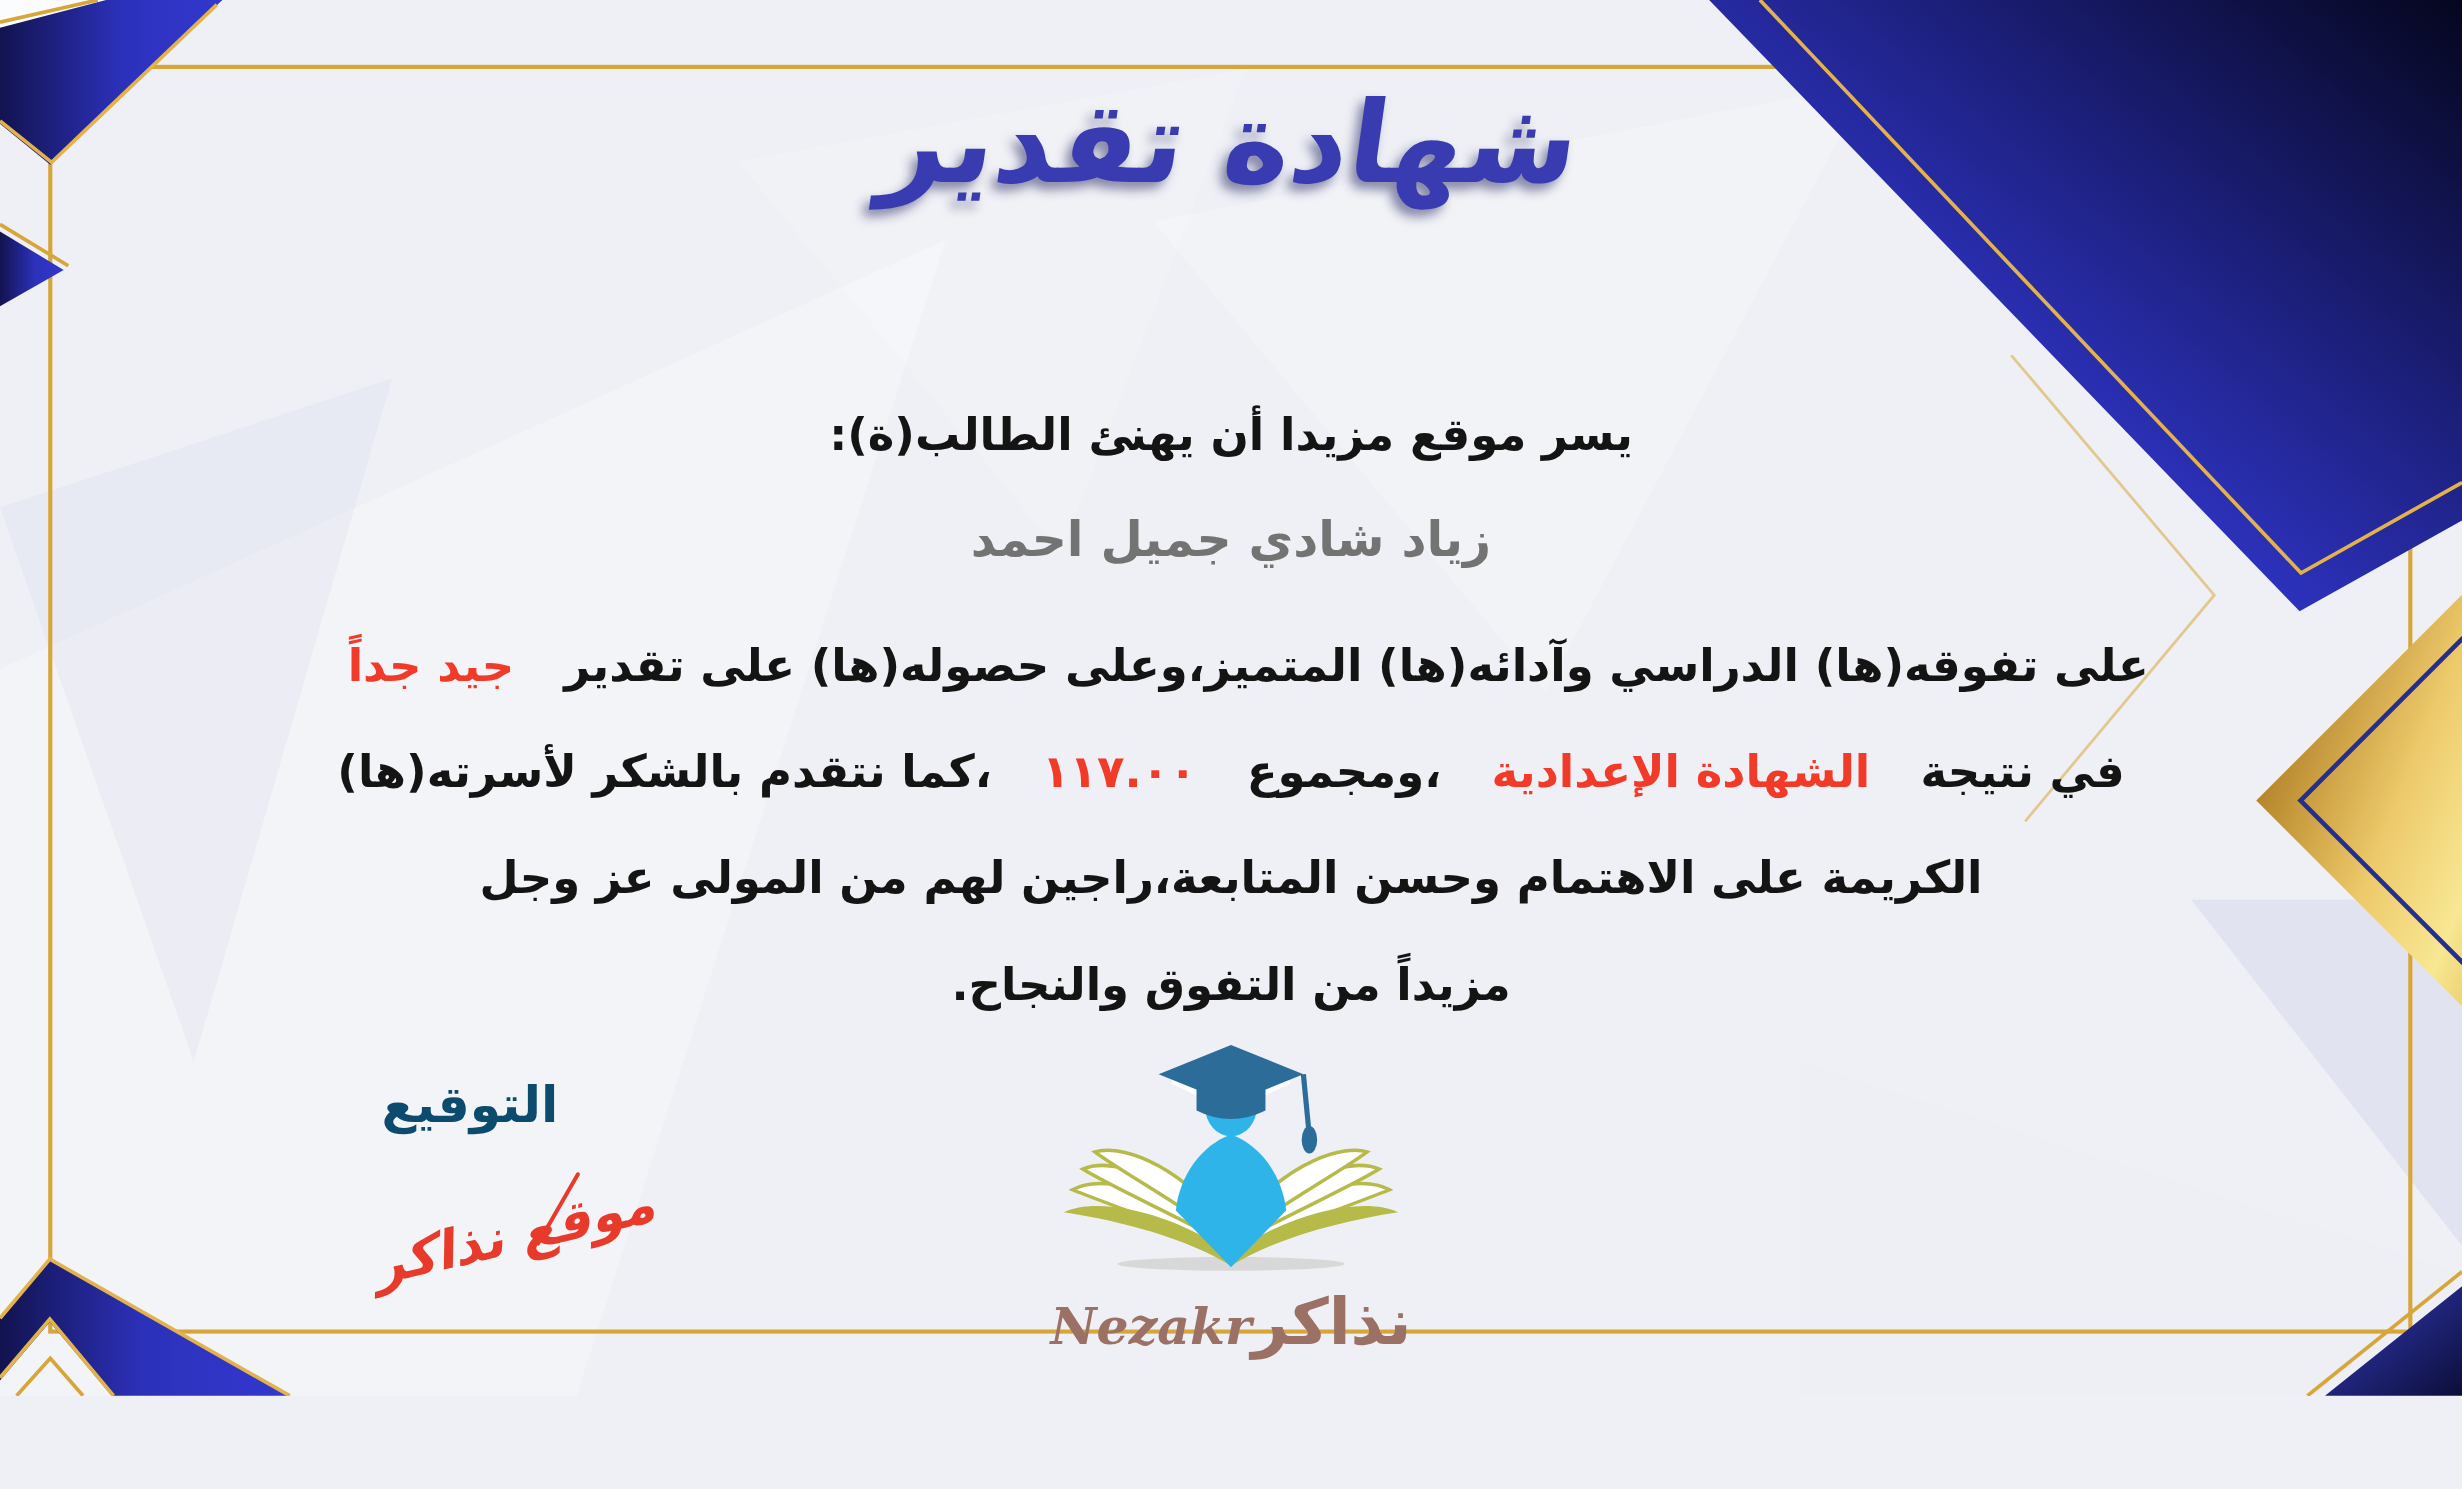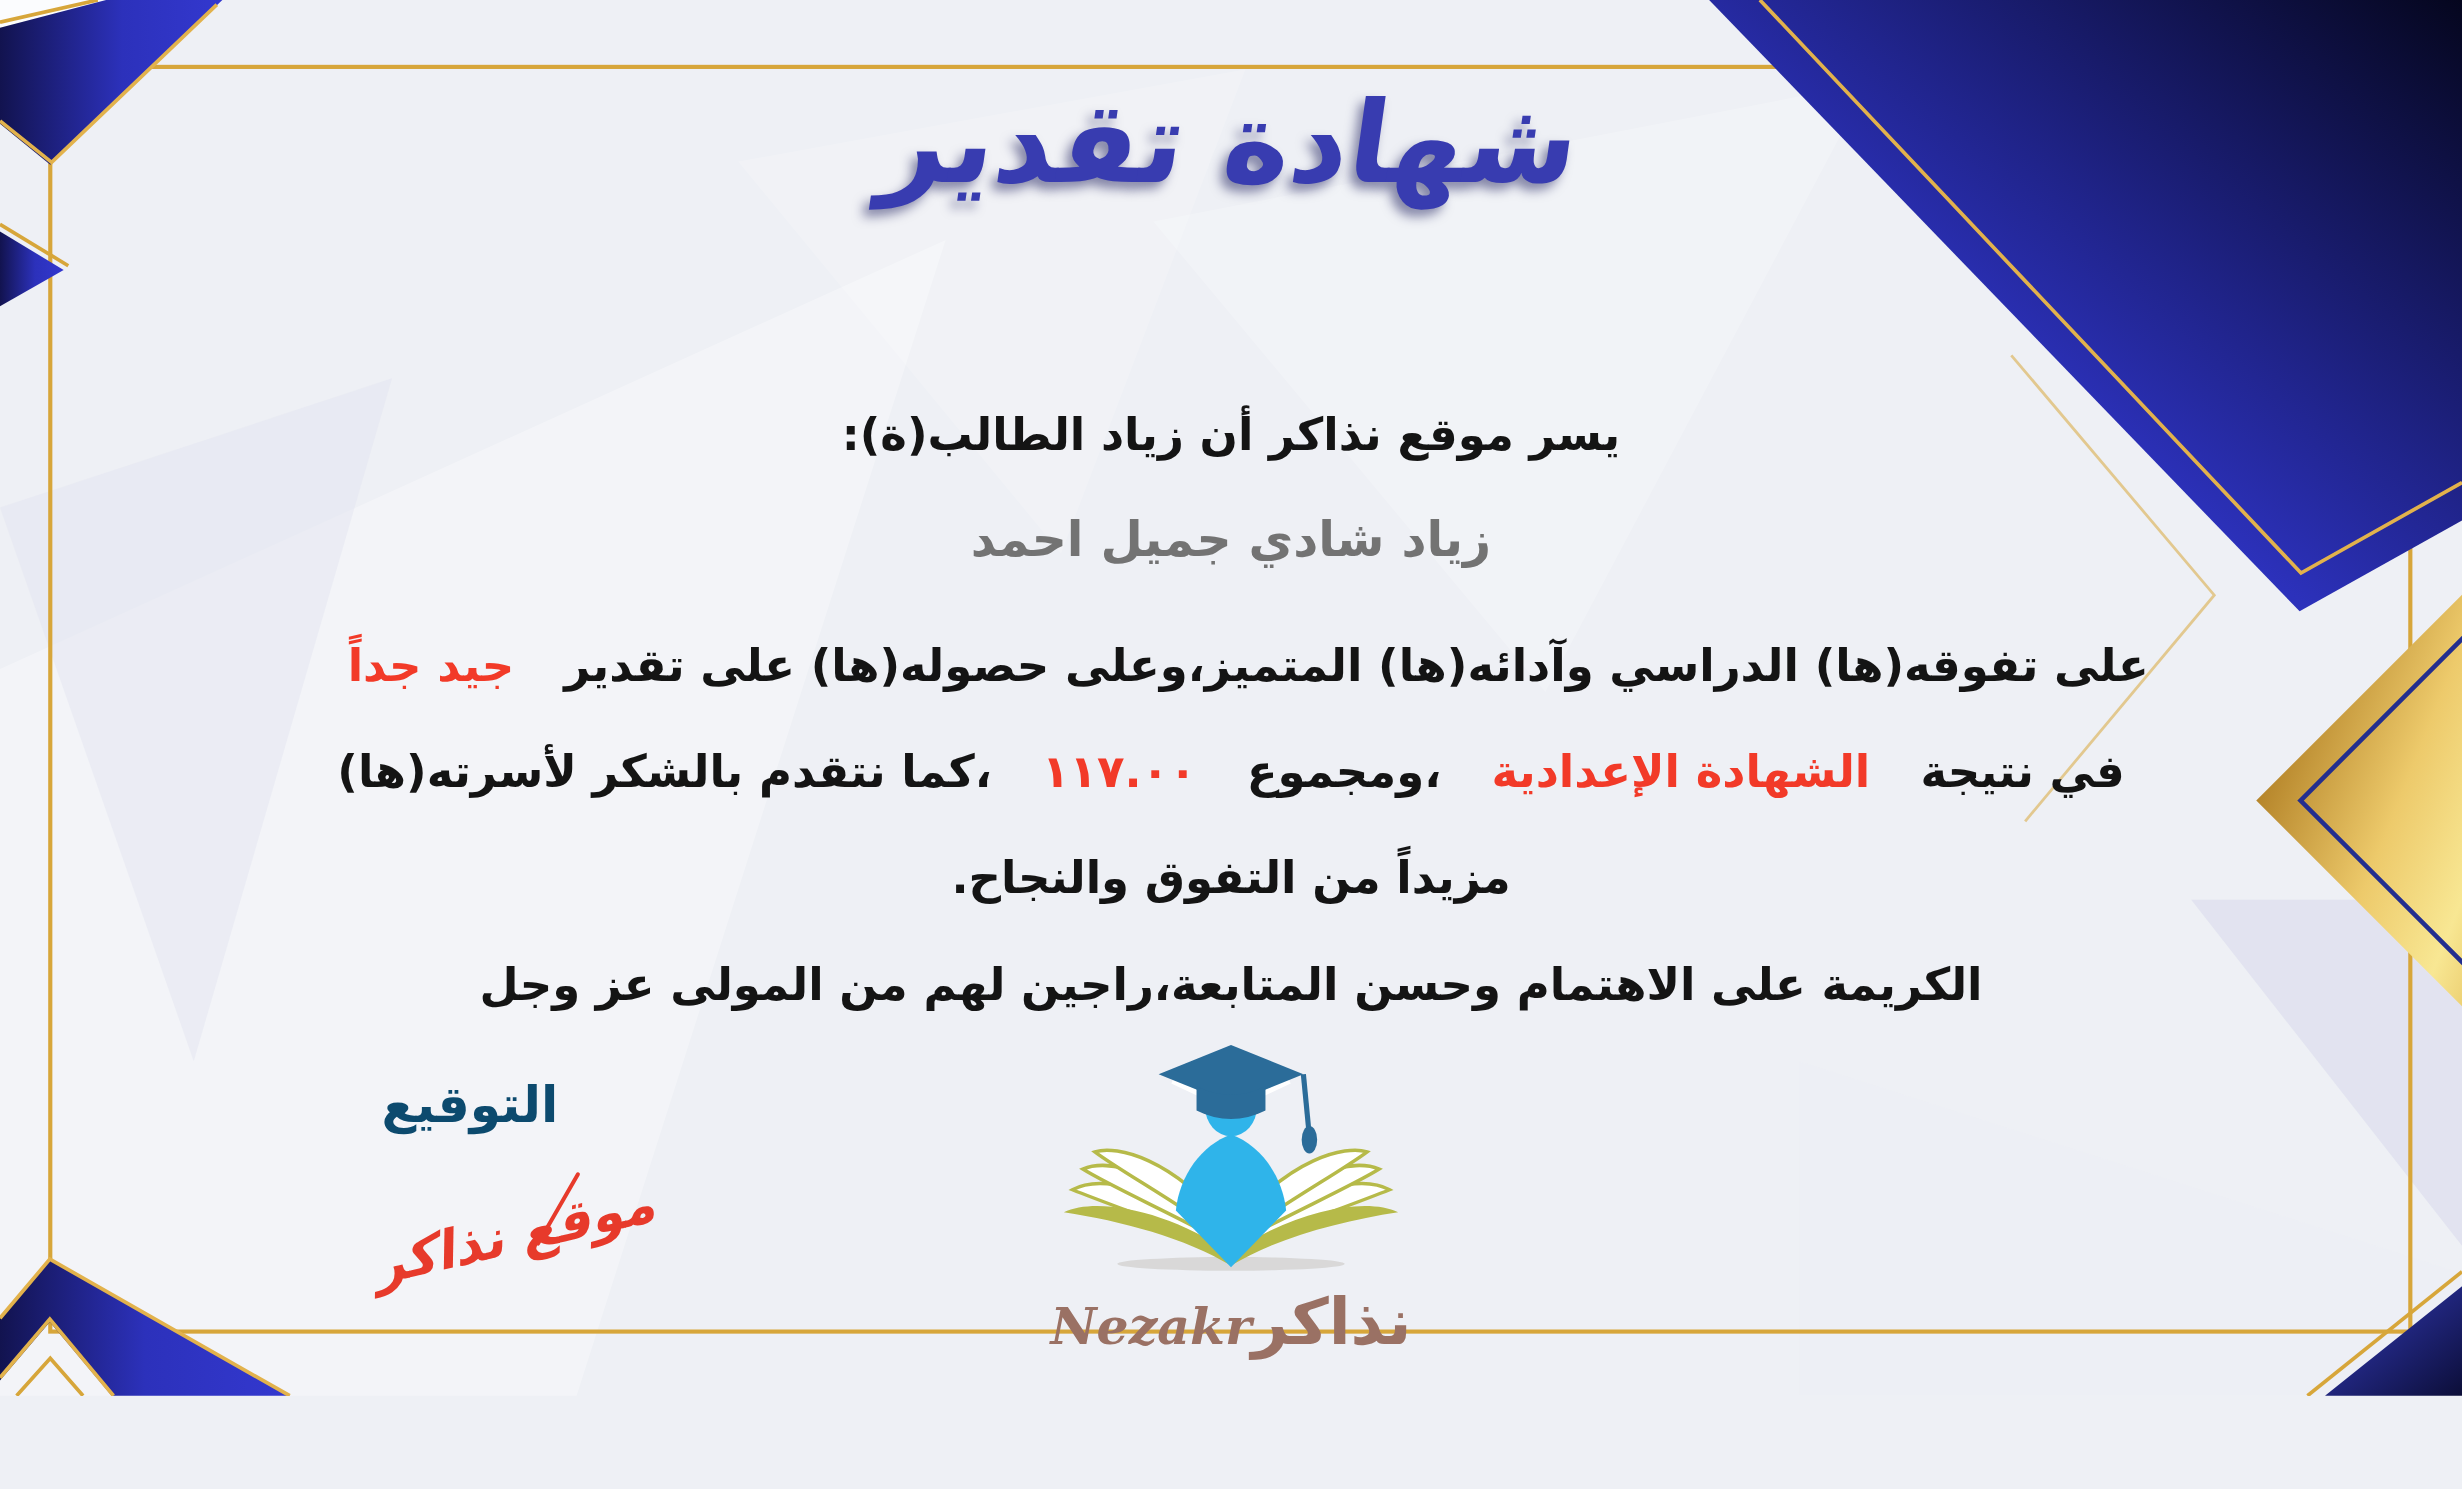--- a/index.html
+++ b/index.html
@@ -133,38 +133,38 @@
     <g>
       <polygon points="0,2857 108,2729 628,3025 242,3025 108,2865 0,2992" fill="url(#gradBL)"></polygon>
       <polyline points="0,2857 108,2729 628,3025" fill="none" stroke="#e2b24c" stroke-width="8"></polyline>
       <polyline points="0,2986 108,2859 246,3025" fill="none" stroke="#e2b24c" stroke-width="8"></polyline>
       <polyline points="36,3025 109,2944 180,3025" fill="none" stroke="#d7a63a" stroke-width="8"></polyline>
     </g>
   </svg>
 
   <div class="txt center-line title" dir="rtl">شهادة تقدير</div>
 
-  <div class="txt center-line intro" dir="rtl">يسر موقع نذاكر أن زياد الطالب(ة):</div>
+  <div class="txt center-line intro" dir="rtl">يسر موقع مزيدا أن يهنئ الطالب(ة):</div>
 
   <div class="txt center-line student" dir="rtl">زياد شادي جميل احمد</div>
 
   <div class="txt center-line body-text" dir="rtl">
     <div>
       <span>على تفوقه(ها) الدراسي وآدائه(ها) المتميز،وعلى حصوله(ها) على تقدير</span>
       <span class="red">جيد جداً</span>
     </div>
     <div>
       <span>في نتيجة</span>
       <span class="red">الشهادة الإعدادية</span>
       <span>،ومجموع</span>
       <span class="red">١١٧.٠٠</span>
       <span>،كما نتقدم بالشكر لأسرته(ها)</span>
     </div>
+    <div>الكريمة على الاهتمام وحسن المتابعة،راجين لهم من المولى عز وجل</div>
     <div>مزيداً من التفوق والنجاح.</div>
-    <div>الكريمة على الاهتمام وحسن المتابعة،راجين لهم من المولى عز وجل</div>
   </div>
 
   <div class="txt sig-label" dir="rtl">التوقيع</div>
   <div class="sig-stroke"></div>
   <div class="txt sig-script" dir="rtl">موقع نذاكر</div>
 
   <div class="logo">
     <svg viewBox="0 0 200 132">
       <ellipse cx="100" cy="127" rx="66" ry="4" fill="rgba(120,110,90,0.18)"></ellipse>
       <g>

